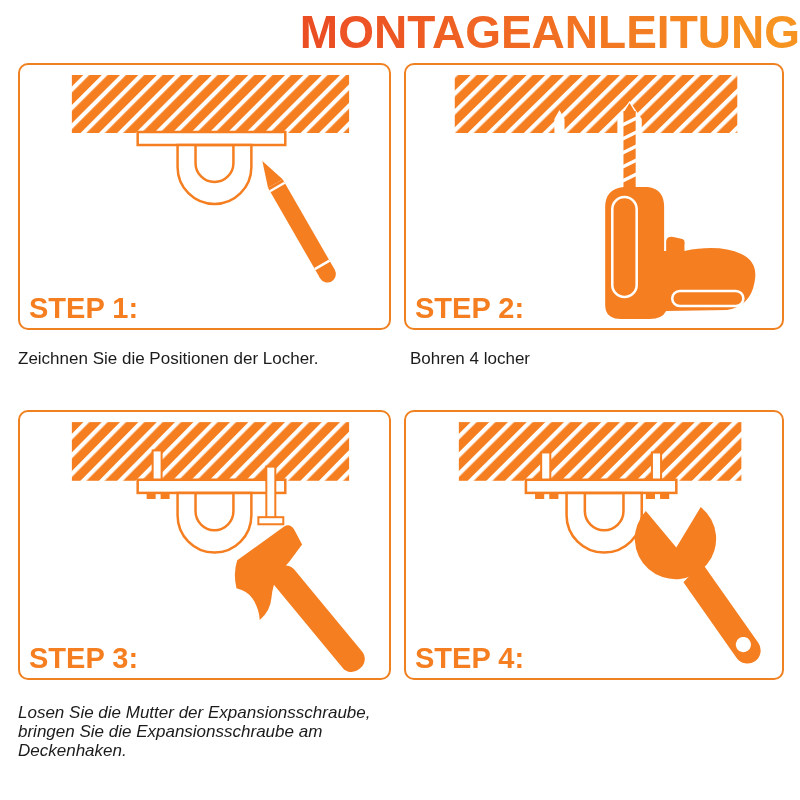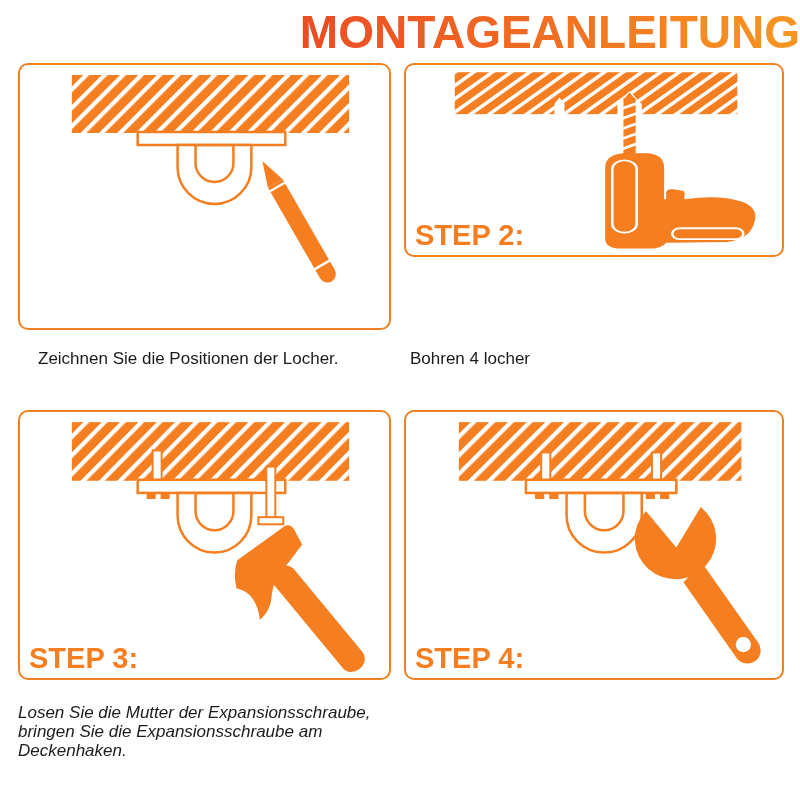--- a/index.html
+++ b/index.html
@@ -5,24 +5,24 @@
   html,body{margin:0;padding:0;background:#fff;}
   .page{position:relative;width:800px;height:800px;background:#fff;overflow:hidden;
         font-family:"Liberation Sans", sans-serif;}
   .title{position:absolute;left:0;top:6px;width:800px;text-align:right;
          font-size:46px;font-weight:bold;letter-spacing:0px;line-height:52px;white-space:nowrap;}
   .panel{position:absolute;border:2px solid #F08121;border-radius:10px;background:#fff;box-sizing:border-box;}
   .panel svg{position:absolute;left:0;top:0;width:100%;height:100%;}
   .step-label{position:absolute;left:9px;bottom:3px;font-size:29px;font-weight:bold;color:#F57E20;}
   .caption{position:absolute;color:#1b1b1b;font-size:17px;line-height:19px;}
   #p1{left:18px;top:63px;width:373px;height:267px;}
-  #p2{left:404px;top:63px;width:380px;height:194px;}
+  #p2{left:404px;top:63px;width:380px;height:267px;}
   #p3{left:18px;top:410px;width:373px;height:270px;}
   #p4{left:404px;top:410px;width:380px;height:270px;padding-left:32px;}
-  #c1{left:18px;top:349px;width:372px;margin-left:20px;}
+  #c1{left:18px;top:349px;width:372px;}
   #c2{left:410px;top:349px;width:378px;}
   #c3{left:18px;top:703px;width:372px;font-style:italic;}
   #c4{left:410px;top:703px;width:380px;}
 </style>
 </head>
 <body>
 
 <div class="page">
 
   <div class="title"><span style="color: rgb(236, 78, 36);">M</span><span style="color: rgb(237, 83, 36);">O</span><span style="color: rgb(237, 87, 36);">N</span><span style="color: rgb(238, 92, 35);">T</span><span style="color: rgb(239, 97, 35);">A</span><span style="color: rgb(240, 101, 35);">G</span><span style="color: rgb(240, 106, 35);">E</span><span style="color: rgb(241, 111, 35);">A</span><span style="color: rgb(242, 115, 34);">N</span><span style="color: rgb(243, 120, 34);">L</span><span style="color: rgb(243, 125, 34);">E</span><span style="color: rgb(244, 129, 34);">I</span><span style="color: rgb(245, 134, 34);">T</span><span style="color: rgb(246, 139, 33);">U</span><span style="color: rgb(246, 143, 33);">N</span><span style="color: rgb(247, 148, 33);">G</span></div>
@@ -43,20 +43,21 @@
         <path d="M158,80 L158,102 A37,37 0 0 0 232,102 L232,80 Z M176,80 L176,98 A19,19 0 0 0 214,98 L214,80 Z" fill="#fff" fill-rule="evenodd" stroke="#F57E20" stroke-width="2.5"></path>
       </g>
       <g transform="translate(243,96) rotate(60)">
         <polygon points="0,0 26,-8.5 26,8.5" fill="#F57E20"></polygon>
         <rect x="26" y="-8.5" width="104" height="17" fill="#F57E20"></rect>
         <rect x="122" y="-8.5" width="17" height="17" rx="8.5" fill="#F57E20"></rect>
         <line x1="30" y1="-8.5" x2="30" y2="8.5" stroke="#fff" stroke-width="2.5"></line>
         <line x1="120" y1="-8.5" x2="120" y2="8.5" stroke="#fff" stroke-width="2.5"></line>
       </g>
     </svg>
+    <div class="step-label">STEP 1:</div>
   </div>
 
   <div class="panel" id="p2">
     <svg viewBox="0 0 370 263" preserveAspectRatio="none">
       <defs>
         <pattern id="h2" width="13" height="13" patternUnits="userSpaceOnUse" patternTransform="rotate(45)">
           <rect width="13" height="13" fill="#F57E20"></rect>
             <rect width="4.2" height="13" fill="#fff"></rect>
         </pattern>
       </defs>

